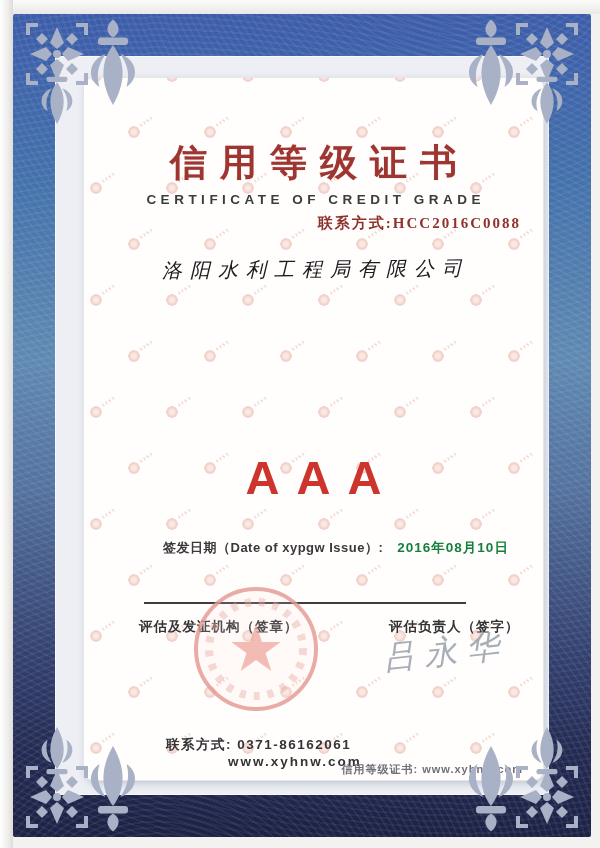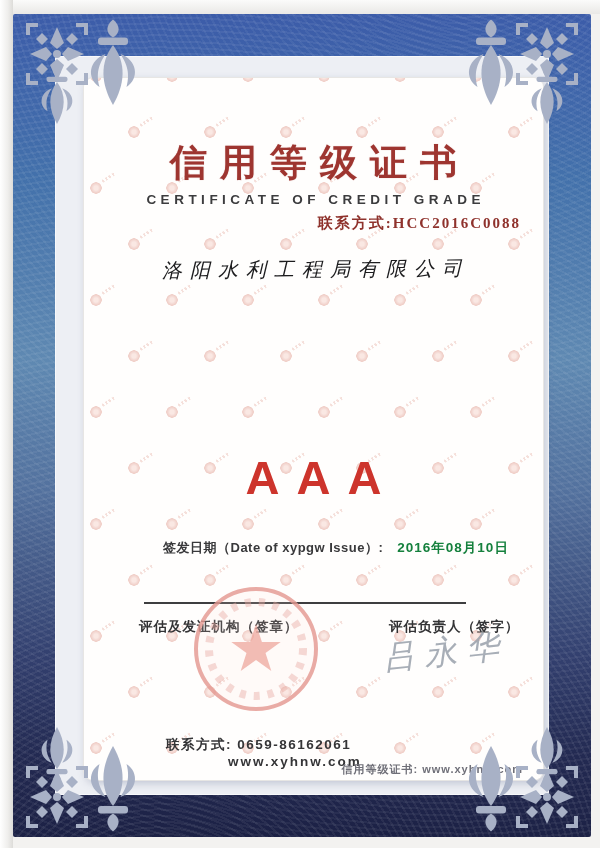--- a/index.html
+++ b/index.html
@@ -263,21 +263,21 @@
     <svg class="abs seal" viewBox="0 0 132 132">
       <circle cx="66" cy="66" r="60" fill="rgba(248,219,214,0.18)" stroke="#e59a92" stroke-width="4"></circle>
       <circle cx="66" cy="66" r="47" fill="none" stroke="#e8aca4" stroke-width="8" stroke-dasharray="6 8" opacity=".55"></circle>
       <polygon points="66,41 71.9,58.9 90.7,59 75.5,70.1 81.3,88 66,77 50.7,88 56.5,70.1 41.3,59 60.1,58.9" fill="#eda49b" opacity=".9"></polygon>
     </svg>
 
     <div class="abs signature">吕永华</div>
 
     <div class="abs footer-line contact">
       <span>联系方式:</span>
-      <span>0659-86162061</span>
+      <span>0371-86162061</span>
       <span class="site">www.xyhnw.com</span>
     </div>
     <div class="abs archive">
       <span>信用等级证书:</span>
       <span>www.xyhnw.com</span>
     </div>
   </div>
 </div>
 
 </body></html>

